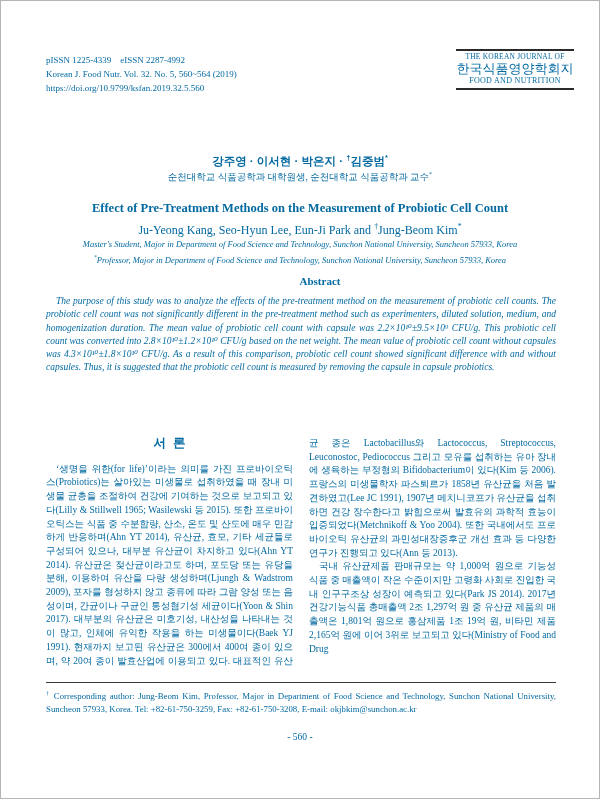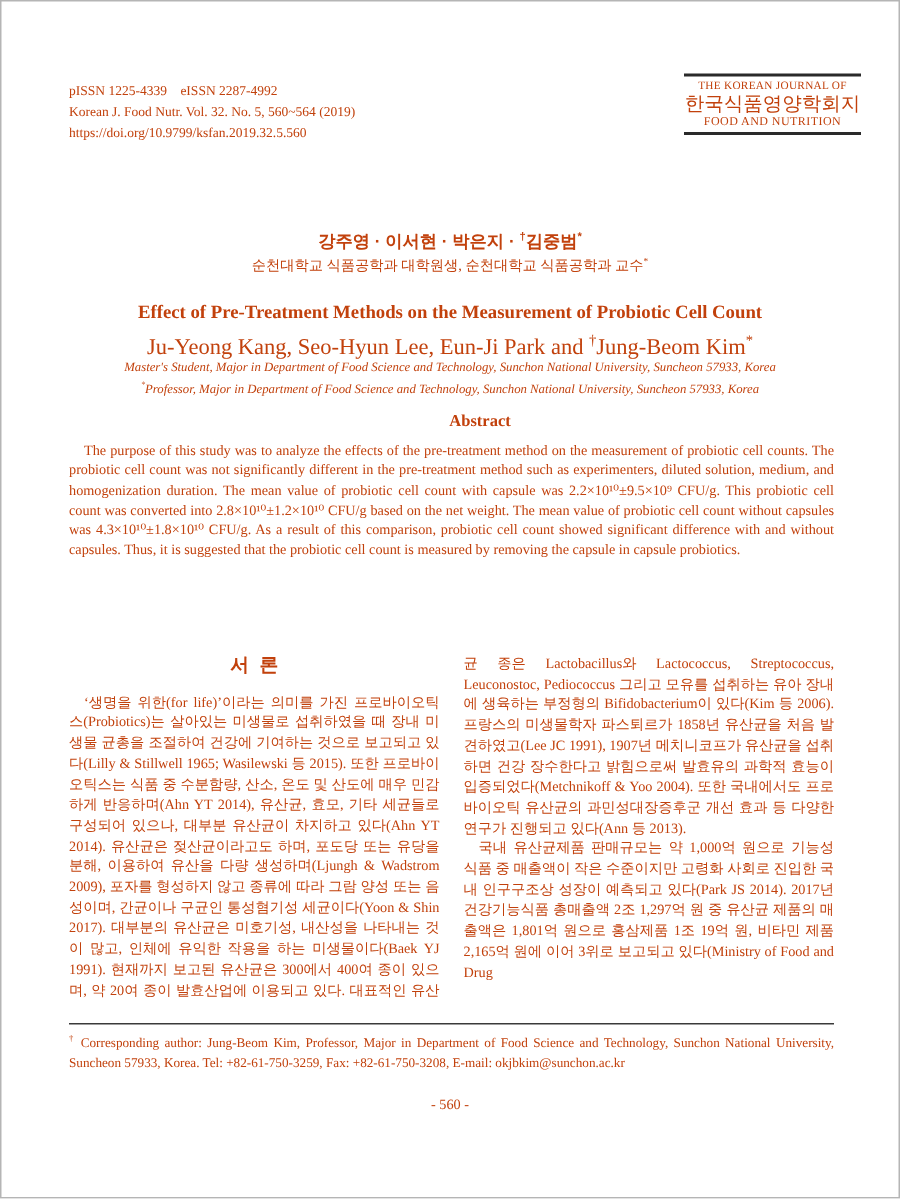--- a/index.html
+++ b/index.html
@@ -4,21 +4,21 @@
 <style>
   html, body { margin: 0; padding: 0; background: #e9e9e9; }
   * { box-sizing: border-box; }
   .page {
     position: relative;
     width: 600px;
     height: 799px;
     background: #ffffff;
     border: 1px solid #b5b5b5;
     font-family: "Liberation Serif", "DejaVu Serif", serif;
-    color: #c2410c;
+    color: #0369a1;
     overflow: hidden;
   }
   .abs { position: absolute; }
   .centered { left: 0; width: 100%; text-align: center; }
 
   
   .header-block { top: 52px; left: 45px; font-size: 9px; line-height: 14px; }
   .header-block .pre { white-space: pre; }
 
   
@@ -31,31 +31,31 @@
   }
   .journal-box .jb-top { font-size: 7.5px; letter-spacing: 0.2px; white-space: nowrap; }
   .journal-box .jb-mid { font-size: 13px; line-height: 15px; font-family: "Liberation Sans", "DejaVu Sans", sans-serif; white-space: nowrap; }
   .journal-box .jb-bot { font-size: 8px; letter-spacing: 0.3px; white-space: nowrap; }
 
   
   .title-ko { top: 121px; font-size: 17px; font-weight: bold; font-family: "Liberation Sans", "DejaVu Sans", sans-serif; letter-spacing: 1px; }
   .authors-ko { top: 152px; font-size: 11.5px; font-weight: bold; font-family: "Liberation Sans", "DejaVu Sans", sans-serif; }
   .affil-ko { top: 170px; font-size: 9.5px; }
   .title-en { top: 200px; font-size: 12.5px; font-weight: bold; }
-  .authors-en { top: 221px; font-size: 15px; }
+  .authors-en { top: 221px; font-size: 12px; }
   .affil-en { top: 237px; font-size: 8.5px; font-style: italic; line-height: 12.5px; }
   sup { font-size: 0.65em; }
 
   
   .abstract-heading { top: 274px; font-size: 11px; font-weight: bold; padding-left: 40px; }
   .abstract-body {
     top: 294px; left: 45px; width: 510px;
     font-size: 9.5px; line-height: 13.3px; text-align: justify;
   }
-  .abstract-body .para { text-indent: 10px; margin: 0; }
+  .abstract-body .para { text-indent: 10px; margin: 0; font-style: italic; }
   .keyword-line { text-indent: 10px; margin-top: 5px; }
 
   
   .intro-section {
     top: 436px; left: 45px; width: 510px; height: 240px;
     column-count: 2; column-gap: 16px;
     font-size: 9.5px; line-height: 13.7px; text-align: justify;
     overflow: hidden;
   }
   .intro-heading {

